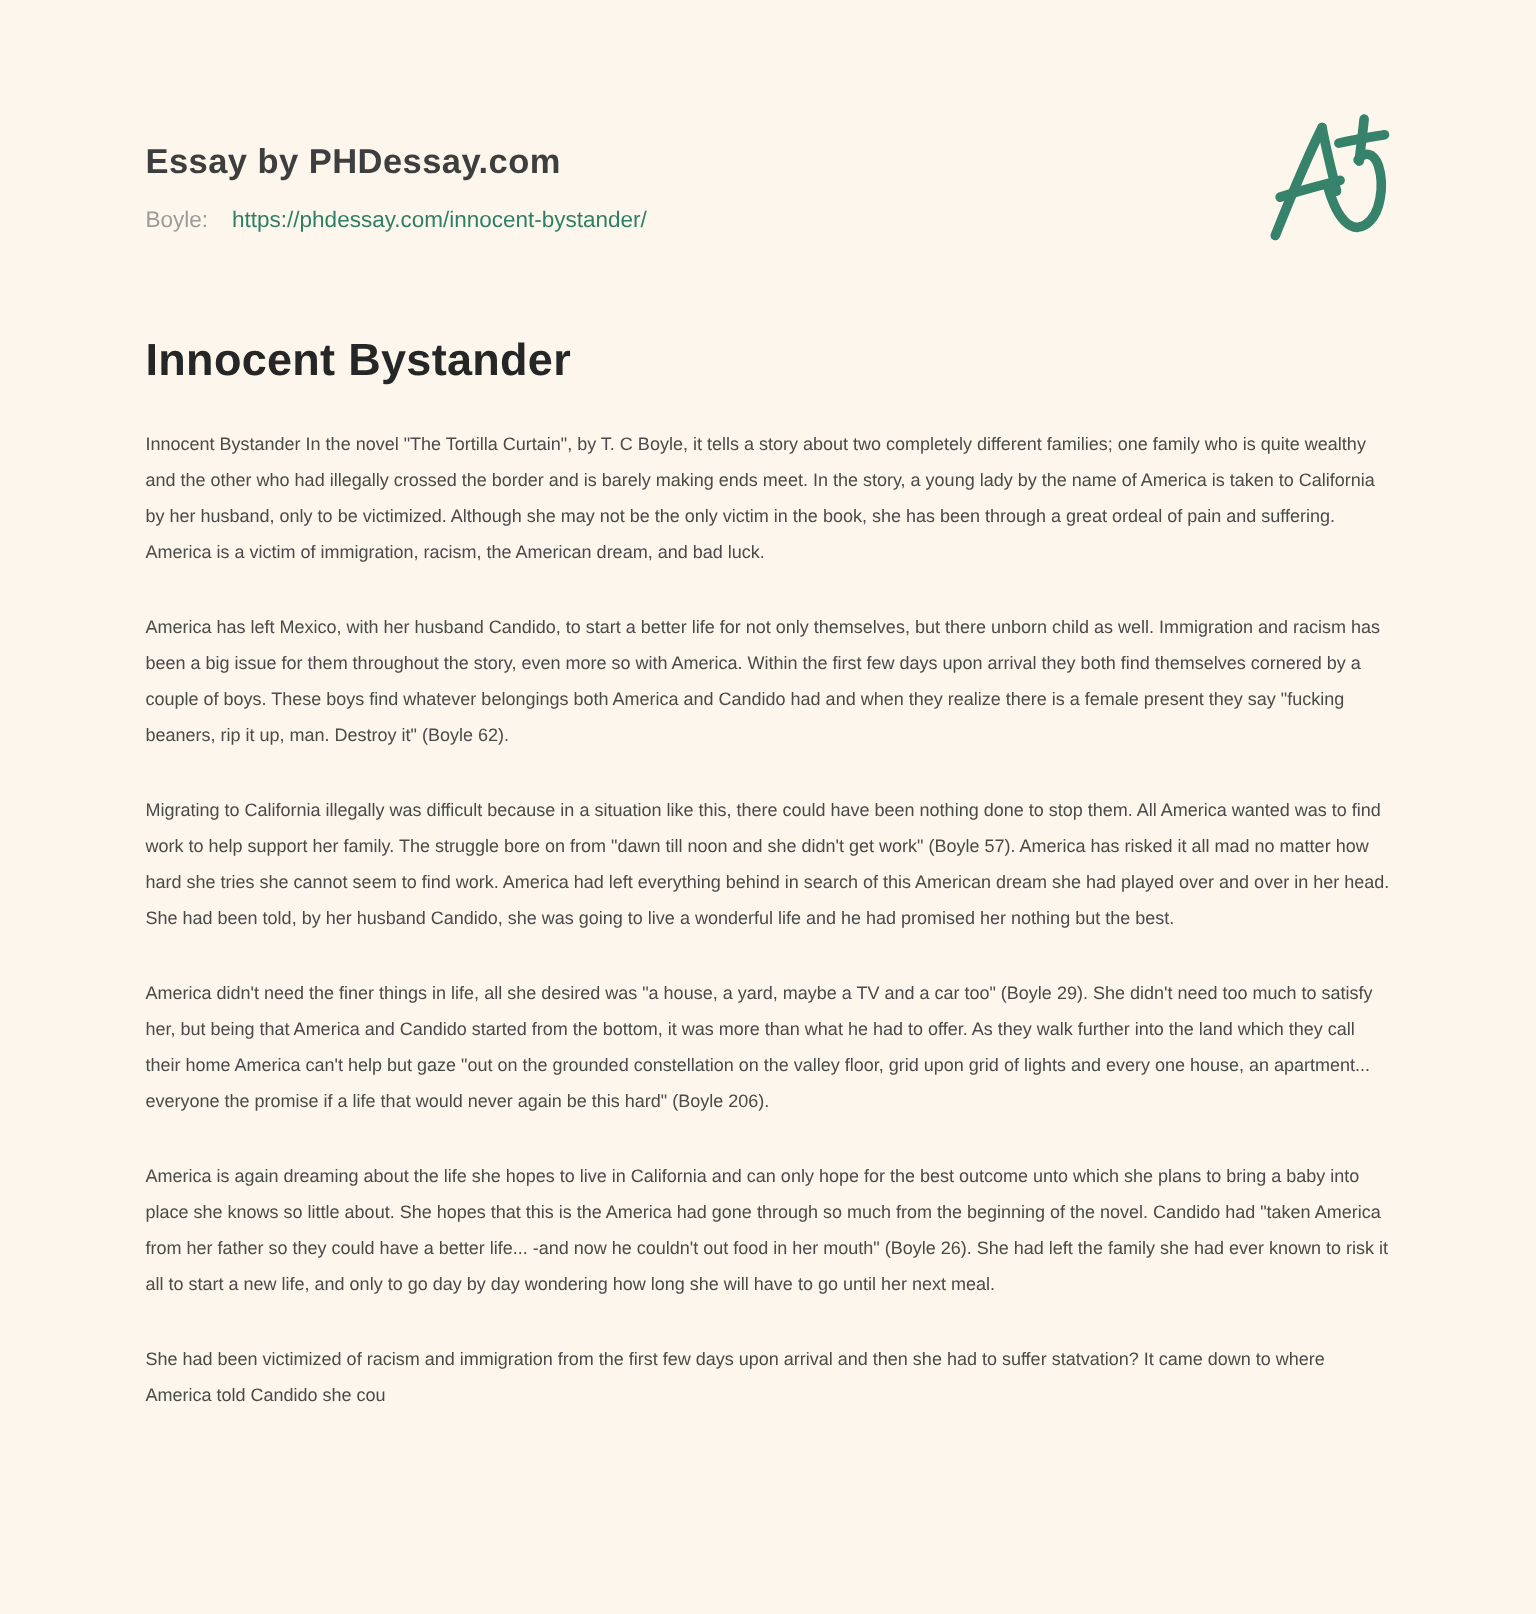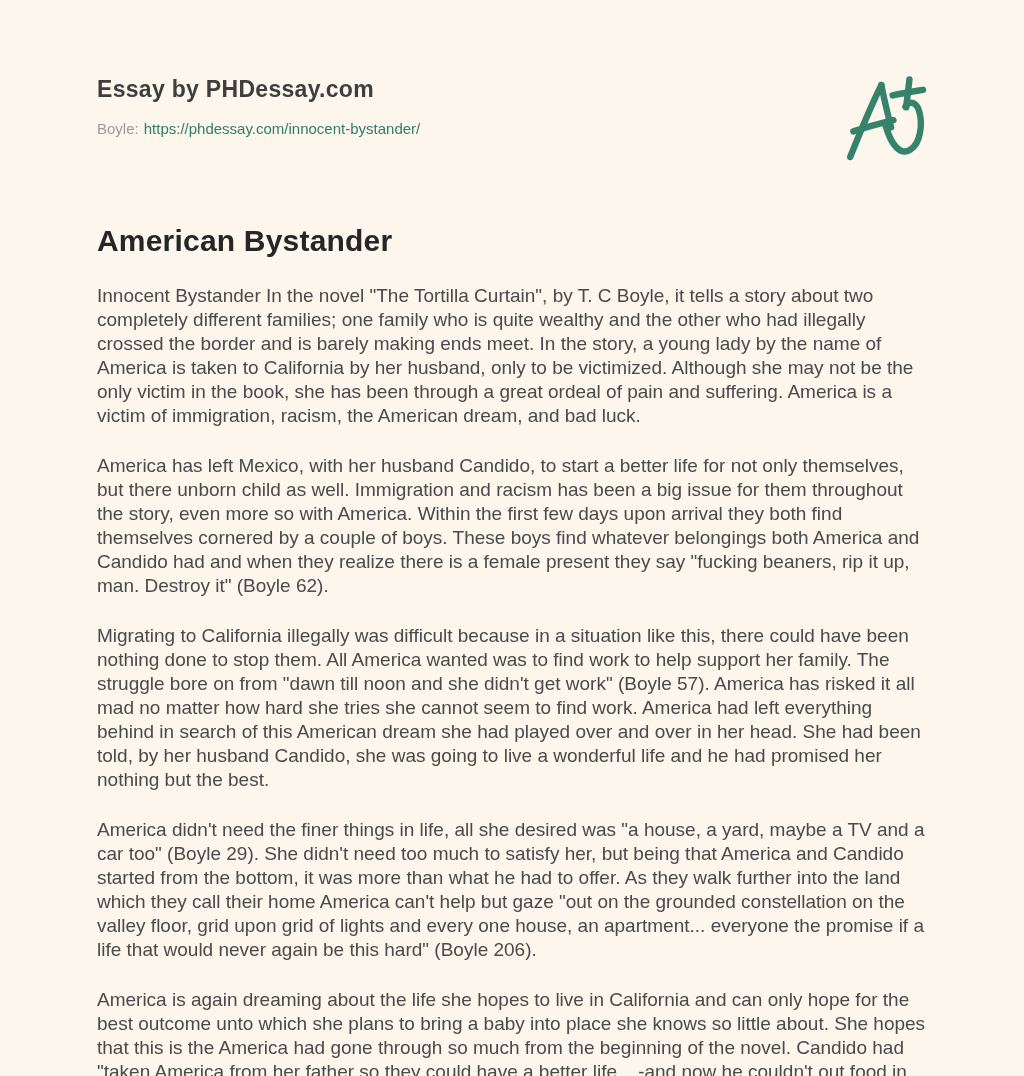--- a/index.html
+++ b/index.html
@@ -16,60 +16,60 @@
   }
   .page {
     width: 1024px;
     height: 1076px;
     padding: 66px 97px 0 97px;
     overflow: hidden;
   }
   .page-header {
     display: flex;
     justify-content: space-between;
-    align-items: flex-start;
+    align-items: center;
     height: 106px;
   }
   .brand-title {
     margin: 10px 0 0 0;
     font-size: 23px;
     font-weight: bold;
     color: #3E3E3E;
     letter-spacing: 0.3px;
   }
   .source-line {
     margin: 17px 0 0 0;
     font-size: 15px;
     color: #9B9B9B;
   }
   .source-line a {
     color: #2F7E66;
     text-decoration: none;
-    margin-left: 5px;
+    margin-left: 16px;
   }
   .logo {
     width: 96px;
     height: 106px;
     flex: 0 0 auto;
   }
   .logo svg {
     width: 96px;
     height: 106px;
     display: block;
   }
   .essay-title {
     margin: 52px 0 0 0;
     font-size: 30px;
     font-weight: bold;
     color: #262626;
     letter-spacing: 0.2px;
   }
   .body-par {
     margin: 26px 0 0 0;
-    font-size: 19px;
+    font-size: 12px;
     line-height: 24px;
     color: #4A4A4A;
   }
   .body-par + .body-par {
     margin-top: 26px;
   }
 </style>
 </head>
 <body>
 
@@ -97,22 +97,23 @@
 
           <path d="M 98 13 C 97 24, 95 37, 94 48"></path>
 
           <path d="M 77 33 C 90 30, 103 28, 115 26"></path>
         </g>
       </svg>
     </div>
   </header>
 
   <main>
-    <h2 class="essay-title">American Bystander</h2>
+    <h2 class="essay-title">Innocent Bystander</h2>
 
     <p class="body-par">Innocent Bystander In the novel "The Tortilla Curtain", by T. C Boyle, it tells a story about two completely different families; one family who is quite wealthy and the other who had illegally crossed the border and is barely making ends meet. In the story, a young lady by the name of America is taken to California by her husband, only to be victimized. Although she may not be the only victim in the book, she has been through a great ordeal of pain and suffering. America is a victim of immigration, racism, the American dream, and bad luck.</p>
     <p class="body-par">America has left Mexico, with her husband Candido, to start a better life for not only themselves, but there unborn child as well. Immigration and racism has been a big issue for them throughout the story, even more so with America. Within the first few days upon arrival they both find themselves cornered by a couple of boys. These boys find whatever belongings both America and Candido had and when they realize there is a female present they say "fucking beaners, rip it up, man. Destroy it" (Boyle 62).</p>
     <p class="body-par">Migrating to California illegally was difficult because in a situation like this, there could have been nothing done to stop them. All America wanted was to find work to help support her family. The struggle bore on from "dawn till noon and she didn't get work" (Boyle 57). America has risked it all mad no matter how hard she tries she cannot seem to find work. America had left everything behind in search of this American dream she had played over and over in her head. She had been told, by her husband Candido, she was going to live a wonderful life and he had promised her nothing but the best.</p>
     <p class="body-par">America didn't need the finer things in life, all she desired was "a house, a yard, maybe a TV and a car too" (Boyle 29). She didn't need too much to satisfy her, but being that America and Candido started from the bottom, it was more than what he had to offer. As they walk further into the land which they call their home America can't help but gaze "out on the grounded constellation on the valley floor, grid upon grid of lights and every one house, an apartment... everyone the promise if a life that would never again be this hard" (Boyle 206).</p>
     <p class="body-par">America is again dreaming about the life she hopes to live in California and can only hope for the best outcome unto which she plans to bring a baby into place she knows so little about. She hopes that this is the America had gone through so much from the beginning of the novel. Candido had "taken America from her father so they could have a better life... -and now he couldn't out food in her mouth" (Boyle 26). She had left the family she had ever known to risk it all to start a new life, and only to go day by day wondering how long she will have to go until her next meal.</p>
+    <p class="body-par">She had been victimized of racism and immigration from the first few days upon arrival and then she had to suffer statvation? It came down to where America told Candido she cou</p>
   </main>
 
 </div>
 
 </body></html>

